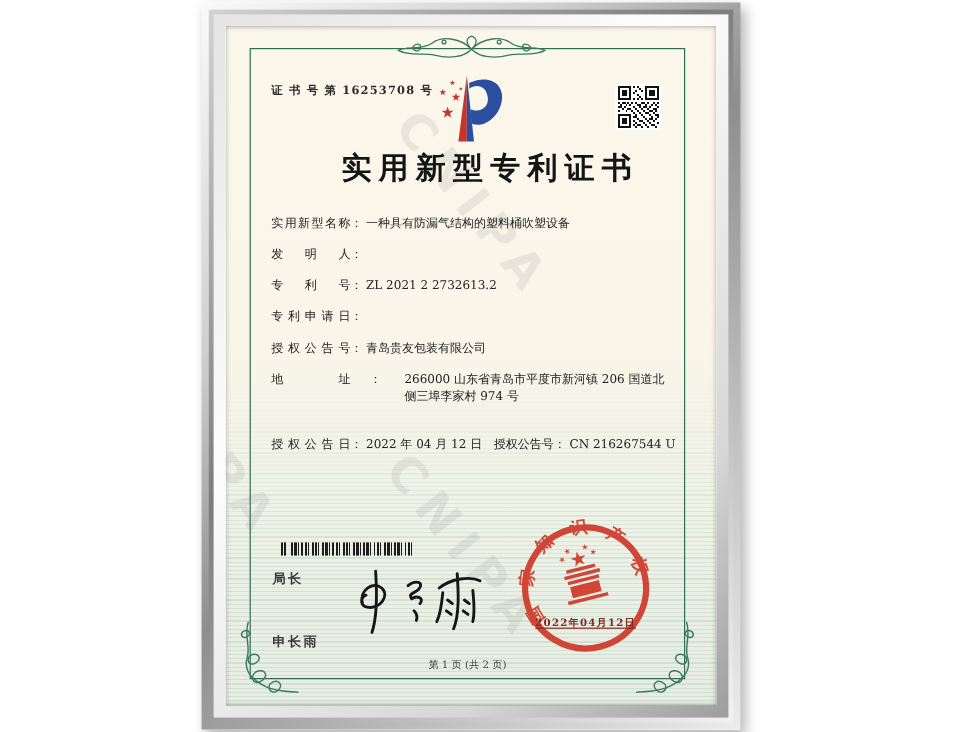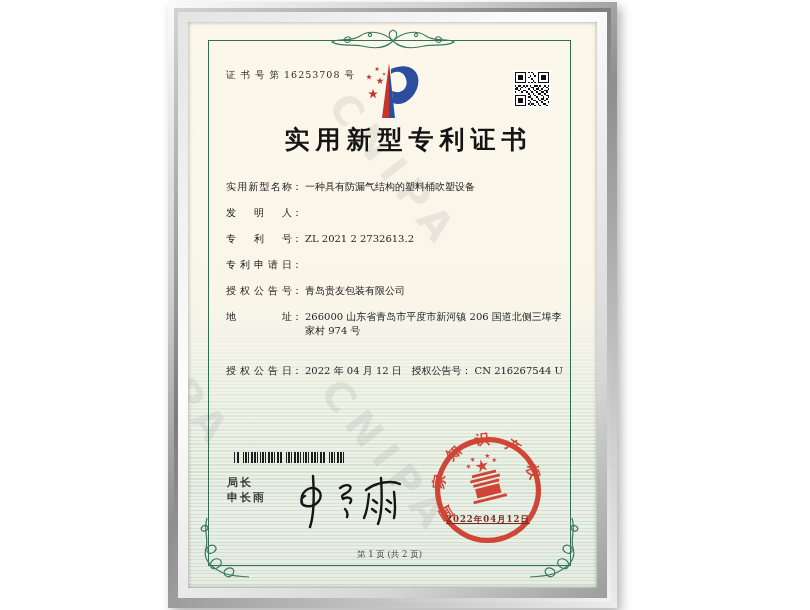--- a/index.html
+++ b/index.html
@@ -35,52 +35,52 @@
   .wm2 { left:-58px; top:262px; }
   .wm3 { left:160px; top:348px; }
 
   
   .ornament { position:absolute; left:136px; top:5px; }
   .corner { position:absolute; }
   .corner.bl { left:11px;  bottom:8px; }
   .corner.br { right:17px; bottom:8px; transform:scaleX(-1); }
 
   
-  .cert-no { position:absolute; left:38px; top:47px; font-size:9.5px; letter-spacing:1px; color:#2b2b2b; }
+  .cert-no { position:absolute; left:38px; top:47px; font-size:9.5px; letter-spacing:1px; color:#2b2b2b;font-weight:bold; }
   .logo { position:absolute; left:172px; top:38px; }
   .qr { position:absolute; left:325px; top:48px; width:38px; height:38px; background:#fff; }
   .title { position:absolute; left:0; right:0; top:101px; text-align:center;
            font-size:25px; font-weight:bold; letter-spacing:6px; color:#141414;padding-left:32px; }
 
   
   .fields { position:absolute; left:38px; right:34px; top:158px; font-size:10px; color:#222; }
   .frow  { display:flex; line-height:14px; margin-bottom:12px; }
   .flabel { flex:0 0 66px; text-align:justify; text-align-last:justify; }
   .fcolon { flex:0 0 auto; padding-right:3px; }
   .fvalue { flex:1; }
-  .frow.address { margin-bottom:0; }
+  .frow.address { margin-bottom:0;gap:16px; }
   .frow.grant .g2 { margin-left:auto; display:flex; }
   .frow.grant { margin-top:26px; }
 
   
   .paras { position:absolute; left:38px; right:34px; top:326px;
            font-size:9.5px; line-height:13.2px; font-style:italic; color:#333; }
   .paras p { text-indent:2em; }
 
   
   .barcode { position:absolute; left:46px; top:430px; width:110px; height:11px;
            background:repeating-linear-gradient(90deg,
              #1d1d1d 0px,#1d1d1d 1.5px, transparent 1.5px,transparent 2.6px,
              #1d1d1d 2.6px,#1d1d1d 4.6px, transparent 4.6px,transparent 5.6px,
              #1d1d1d 5.6px,#1d1d1d 6.3px, transparent 6.3px,transparent 8.6px); }
   .official-title, .official-name { position:absolute; left:39px;
            font-family:"DejaVu Sans","Liberation Sans",sans-serif;
            font-size:11px; font-weight:bold; color:#3a3a3a; letter-spacing:2px; }
   .official-title { top:453px; }
-  .official-name  { top:468px; }
+  .official-name  { top:505px; }
   .signature { position:absolute; left:100px; top:445px; }
   .seal { position:absolute; left:243px; top:411px; width:114px; height:114px;
           transform:rotate(-14deg); opacity:.93; }
   .seal-date { position:absolute; left:234px; top:492px; width:132px; text-align:center;
           font-size:8.5px; font-weight:bold; color:#7d2a1e; letter-spacing:1px;text-decoration:underline; }
   .footer { position:absolute; left:0; right:6px; top:527px; text-align:center;
           font-size:8.5px; color:#444; }
 </style>
 </head>
 <body>

